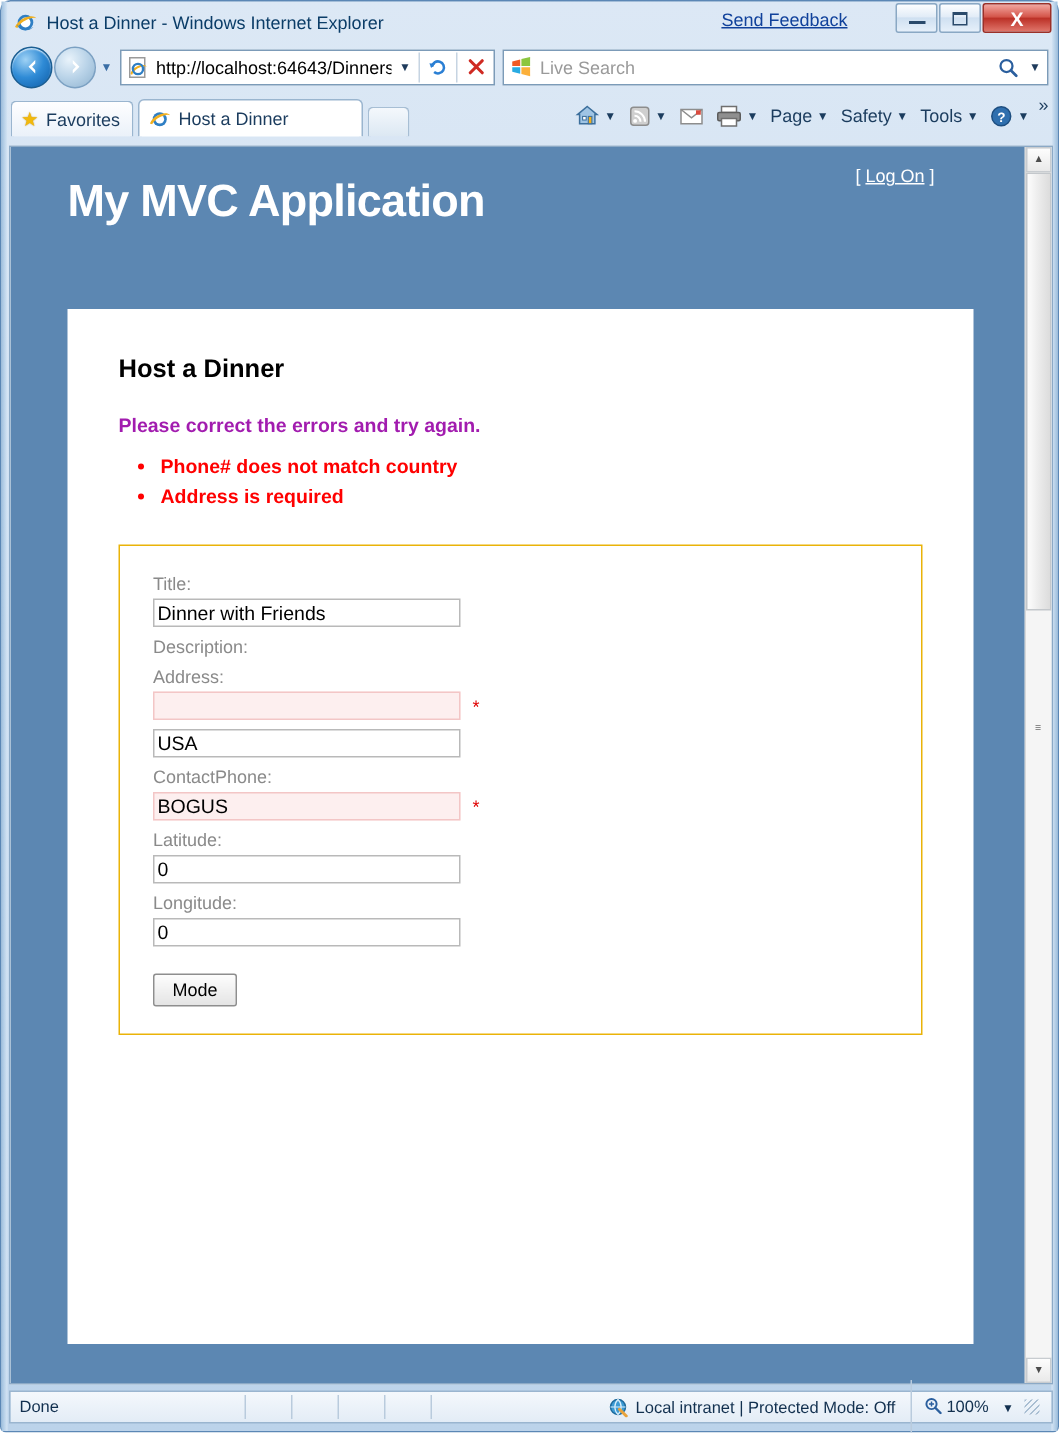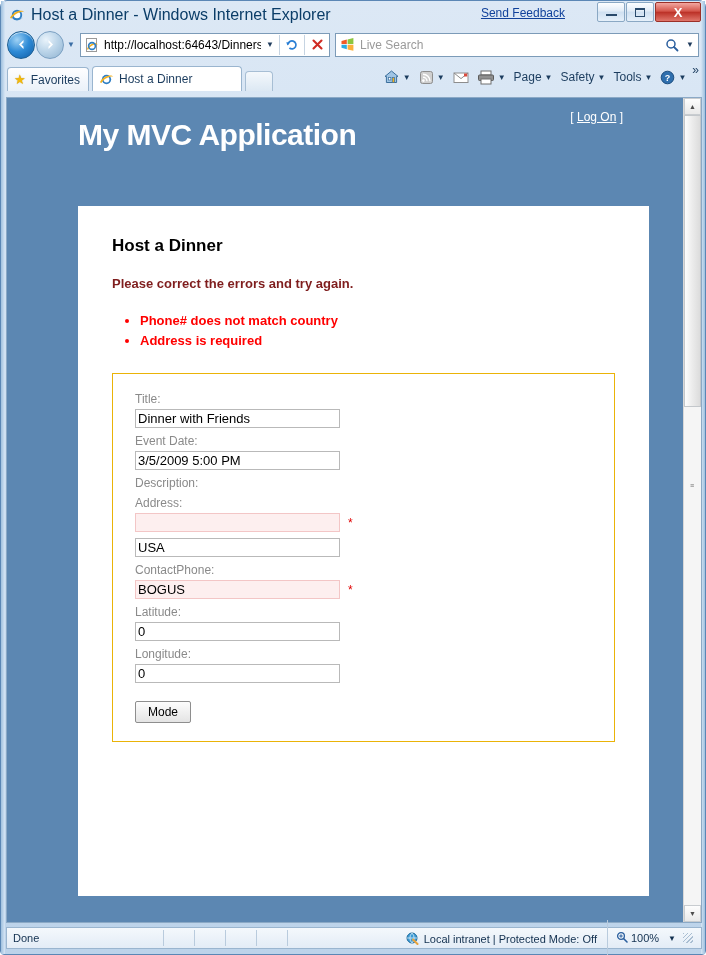--- a/index.html
+++ b/index.html
@@ -43,21 +43,21 @@
     box-sizing: border-box;
   }
   .ie-logo {
     width: 16px; height: 16px;
     margin-right: 6px;
     position: relative;
     flex: none;
   }
   .ie-logo svg { display: block; }
   #title-text {
-    font-size: 16px;
+    font-size: 12px;
     color: #0b3d68;
     white-space: nowrap;
   }
   #send-feedback {
     position: absolute;
     right: 140px;
     top: 5px;
     font-size: 12px;
     color: #10419b;
     text-decoration: underline;
@@ -237,21 +237,20 @@
     border: 1px solid #8ba9c6;
     box-sizing: border-box;
     overflow: hidden;
     display: flex;
   }
   #page {
     flex: 1;
     background: #5C87B2;
     overflow: hidden;
     position: relative;
-    padding-left: 33px;
   }
 
   
   #page-header {
     position: relative;
     height: 108px;
   }
   #logon {
     position: absolute;
     right: 60px;
@@ -295,24 +294,24 @@
     min-height: 690px;
     box-sizing: border-box;
   }
   #page-title {
     margin: 0 0 20px 0;
     font-size: 17px;
     font-weight: bold;
     color: #000;
   }
   #val-summary-title {
-    color: #7f1d1d;
+    color: #a21caf;
     font-weight: bold;
     font-size: 13px;
-    margin: 0 0 20px 0;
+    margin: 0 0 10px 0;
   }
   #val-list {
     margin: 0 0 22px 0;
     padding-left: 28px;
     color: #ff0000;
   }
   #val-list li {
     font-weight: bold;
     font-size: 13px;
     line-height: 20px;
@@ -628,24 +627,20 @@
           <li>Address is required</li>
         </ul>
 
         <fieldset id="form-fieldset">
 
           <div class="field">
             <label>Title:</label>
             <input type="text" value="Dinner with Friends" style="">
           </div>
 
-          <div class="field">
-            <label>Event Date:</label>
-            <input type="text" value="3/5/2009 5:00 PM" style="">
-          </div>
 
           <div class="field">
             <label>Description:</label>
           </div>
 
           <div class="field">
             <label>Address:</label>
             <span class="inline-row">
               <input type="text" class="input-validation-error" value="" style="">
               <span class="err-star">*</span>

